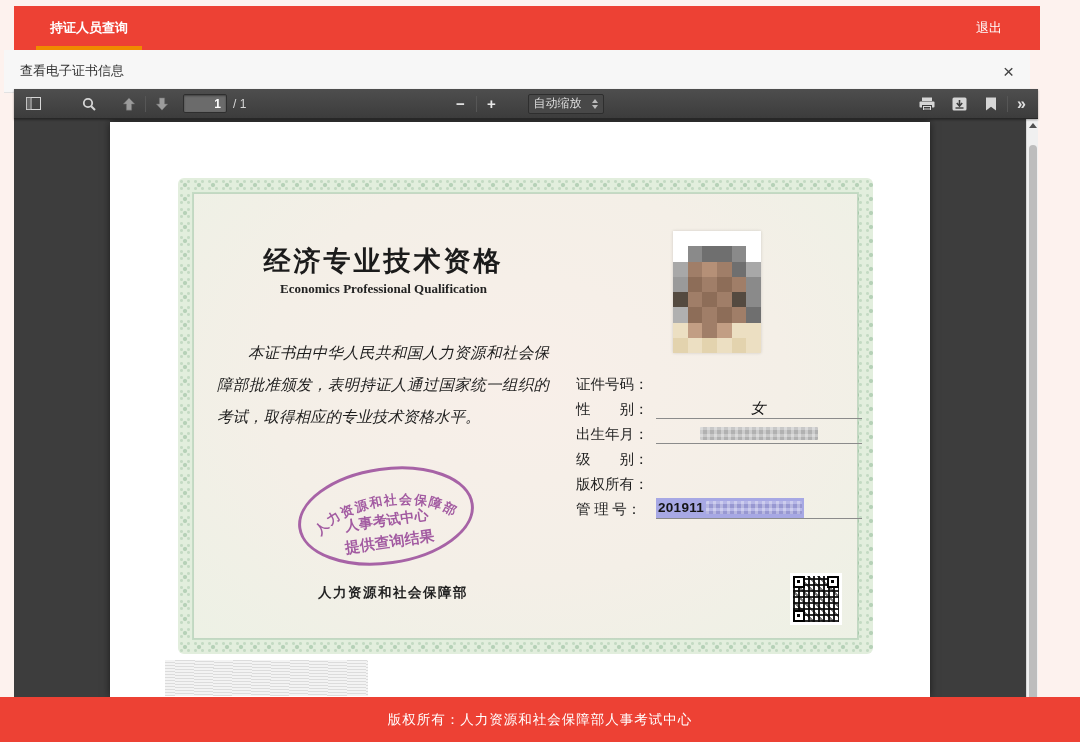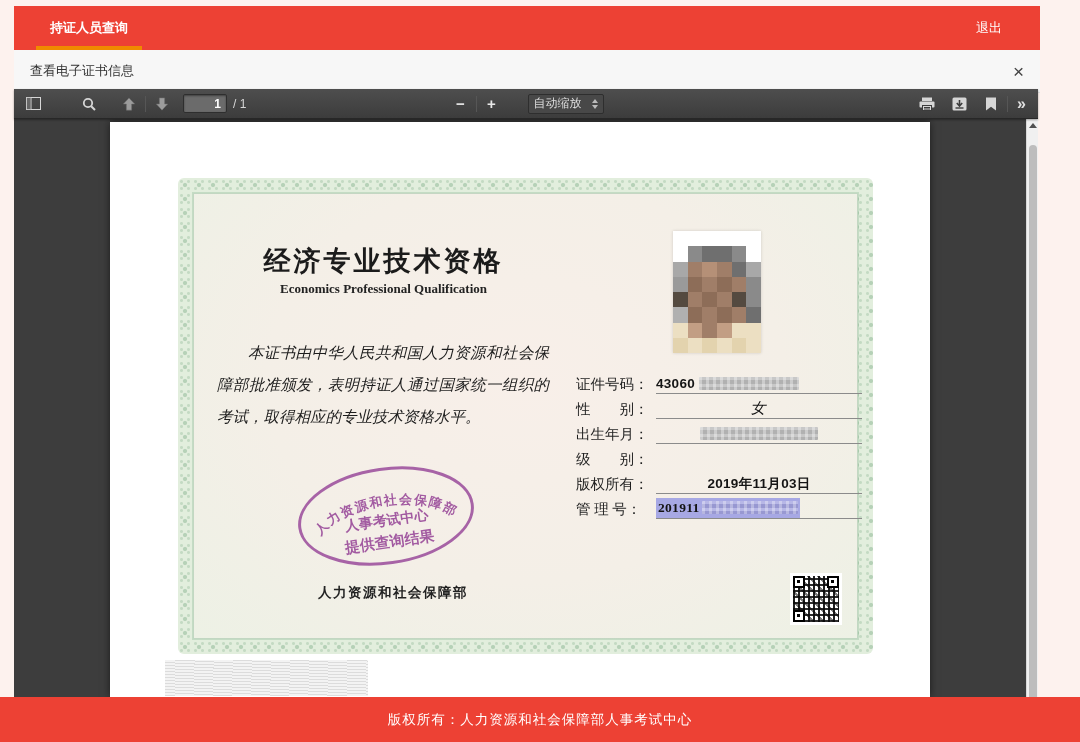--- a/index.html
+++ b/index.html
@@ -6,21 +6,21 @@
   html,body { width:1080px; height:742px; overflow:hidden; }
   body { background:#fdf2ee; font-family:"Liberation Sans", sans-serif; position:relative; }
 
   
   .topbar { position:absolute; left:14px; top:6px; width:1026px; height:44px; background:#ed4134; display:flex; align-items:center; }
   .topbar .tab { position:relative; margin-left:22px; height:100%; display:flex; align-items:center; padding:0 14px; color:#fff; font-size:13px; font-weight:bold; cursor:pointer; }
   .tab-underline { position:absolute; left:0; right:0; bottom:0; height:4px; background:#f08a00; }
   .logout { margin-left:auto; margin-right:38px; color:#fff; font-size:13px; cursor:pointer; }
 
   
-  .subheader { position:absolute; left:14px; top:50px; width:1026px; height:43px; background:#f7f7f7; border-bottom:1px solid #e2e2e2; display:flex; align-items:center; }
+  .subheader { position:absolute; left:4px; top:50px; width:1026px; height:43px; background:#f7f7f7; border-bottom:1px solid #e2e2e2; display:flex; align-items:center; }
   .subheader .title { margin-left:16px; font-size:13px; color:#333; }
   .subheader .close { margin-left:auto; margin-right:16px; font-size:19px; color:#444; cursor:pointer; line-height:1; }
 
   
   .viewer { position:absolute; left:14px; top:89px; width:1024px; height:608px; background:#3d3d3d; }
   .pdf-toolbar { position:relative; height:30px; background:linear-gradient(#4e4e4e,#3c3c3c); border-bottom:1px solid #272727; display:flex; align-items:center; padding:0 6px; z-index:5; box-shadow:0 1px 2px rgba(0,0,0,.35); }
   .tb-group { display:flex; align-items:center; }
   .tb-left { flex:1; }
   .tb-right { flex:1; justify-content:flex-end; }
   .tb-btn { width:26px; height:24px; display:flex; align-items:center; justify-content:center; border-radius:2px; cursor:pointer; color:#d6d6d6; }
@@ -86,21 +86,21 @@
   .fline.left { justify-content:flex-start; }
   .kai { font-family:"Liberation Serif", serif; font-style:italic; font-size:15px; color:#111; letter-spacing:2px; line-height:1.25; }
   .num { font-size:13.5px; font-weight:bold; color:#141414; letter-spacing:.3px; line-height:1.35; }
   .pxb { background-color:#cfcfcf;
     background-image:linear-gradient(90deg, rgba(255,255,255,.35) 50%, transparent 50%),
                      linear-gradient(0deg, rgba(110,110,110,.3) 50%, rgba(185,185,185,.3) 50%);
     background-size:7px 7px; border-radius:1px; }
   .pxb.blue { background-color:#b4b4e6;
     background-image:linear-gradient(90deg, rgba(255,255,255,.3) 50%, transparent 50%),
                      linear-gradient(0deg, rgba(100,100,170,.35) 50%, rgba(190,190,230,.3) 50%); }
-  .hl { background:#a7a8e4; display:flex; align-items:center; padding:1px 2px; gap:2px;font-family:Liberation Serif, serif; }
+  .hl { background:#a7a8e4; display:flex; align-items:center; padding:1px 2px; gap:2px; }
 
   .qr { position:absolute; left:597px; top:380px; width:52px; height:52px; background:#fff; padding:3px; }
   .qr-noise { position:relative; width:100%; height:100%;
     background-color:#fff;
     background-image:
       repeating-linear-gradient(90deg, rgba(10,10,10,.9) 0 2px, transparent 2px 5px),
       repeating-linear-gradient(0deg, rgba(10,10,10,.85) 0 2px, transparent 2px 6px),
       repeating-linear-gradient(45deg, rgba(0,0,0,.5) 0 2px, transparent 2px 7px); }
   .finder { position:absolute; width:12px; height:12px; border:2.5px solid #000; background:#fff; }
   .finder::after { content:""; position:absolute; left:2px; top:2px; width:3px; height:3px; background:#000; }
@@ -273,45 +273,38 @@
                 <rect x="2" y="7" width="1" height="1" fill="#e3d3ae"></rect>
                 <rect x="3" y="7" width="1" height="1" fill="#ecdfc2"></rect>
                 <rect x="4" y="7" width="1" height="1" fill="#e3d3ae"></rect>
                 <rect x="5" y="7" width="1" height="1" fill="#ecdfc2"></rect>
             </svg>
           </div>
 
           <div class="fields">
             <div class="frow">
               <span class="flabel">证件号码：</span>
-              <span class="fline left">
-                  <span class="num">43060</span>
-                  <span class="pxb" style="width:100px;height:13px;margin:0 0 3px 4px;"></span>
-                </span>
             </div>
             <div class="frow">
               <span class="flabel">性　　别：</span>
               <span class="fline">
                   <span class="kai">女</span>
                 </span>
             </div>
             <div class="frow">
               <span class="flabel">出生年月：</span>
               <span class="fline">
                   <span class="pxb" style="width:118px;height:13px;margin-bottom:3px;"></span>
                 </span>
             </div>
             <div class="frow">
               <span class="flabel">级　　别：</span>
             </div>
             <div class="frow">
               <span class="flabel">版权所有：</span>
-              <span class="fline">
-                  <span class="num">2019年11月03日</span>
-                </span>
             </div>
             <div class="frow">
               <span class="flabel">管 理 号：</span>
               <span class="fline left">
                   <span class="hl">
                     <span class="num">201911</span>
                     <span class="pxb blue" style="width:96px;height:13px;"></span>
                   </span>
                 </span>
             </div>

